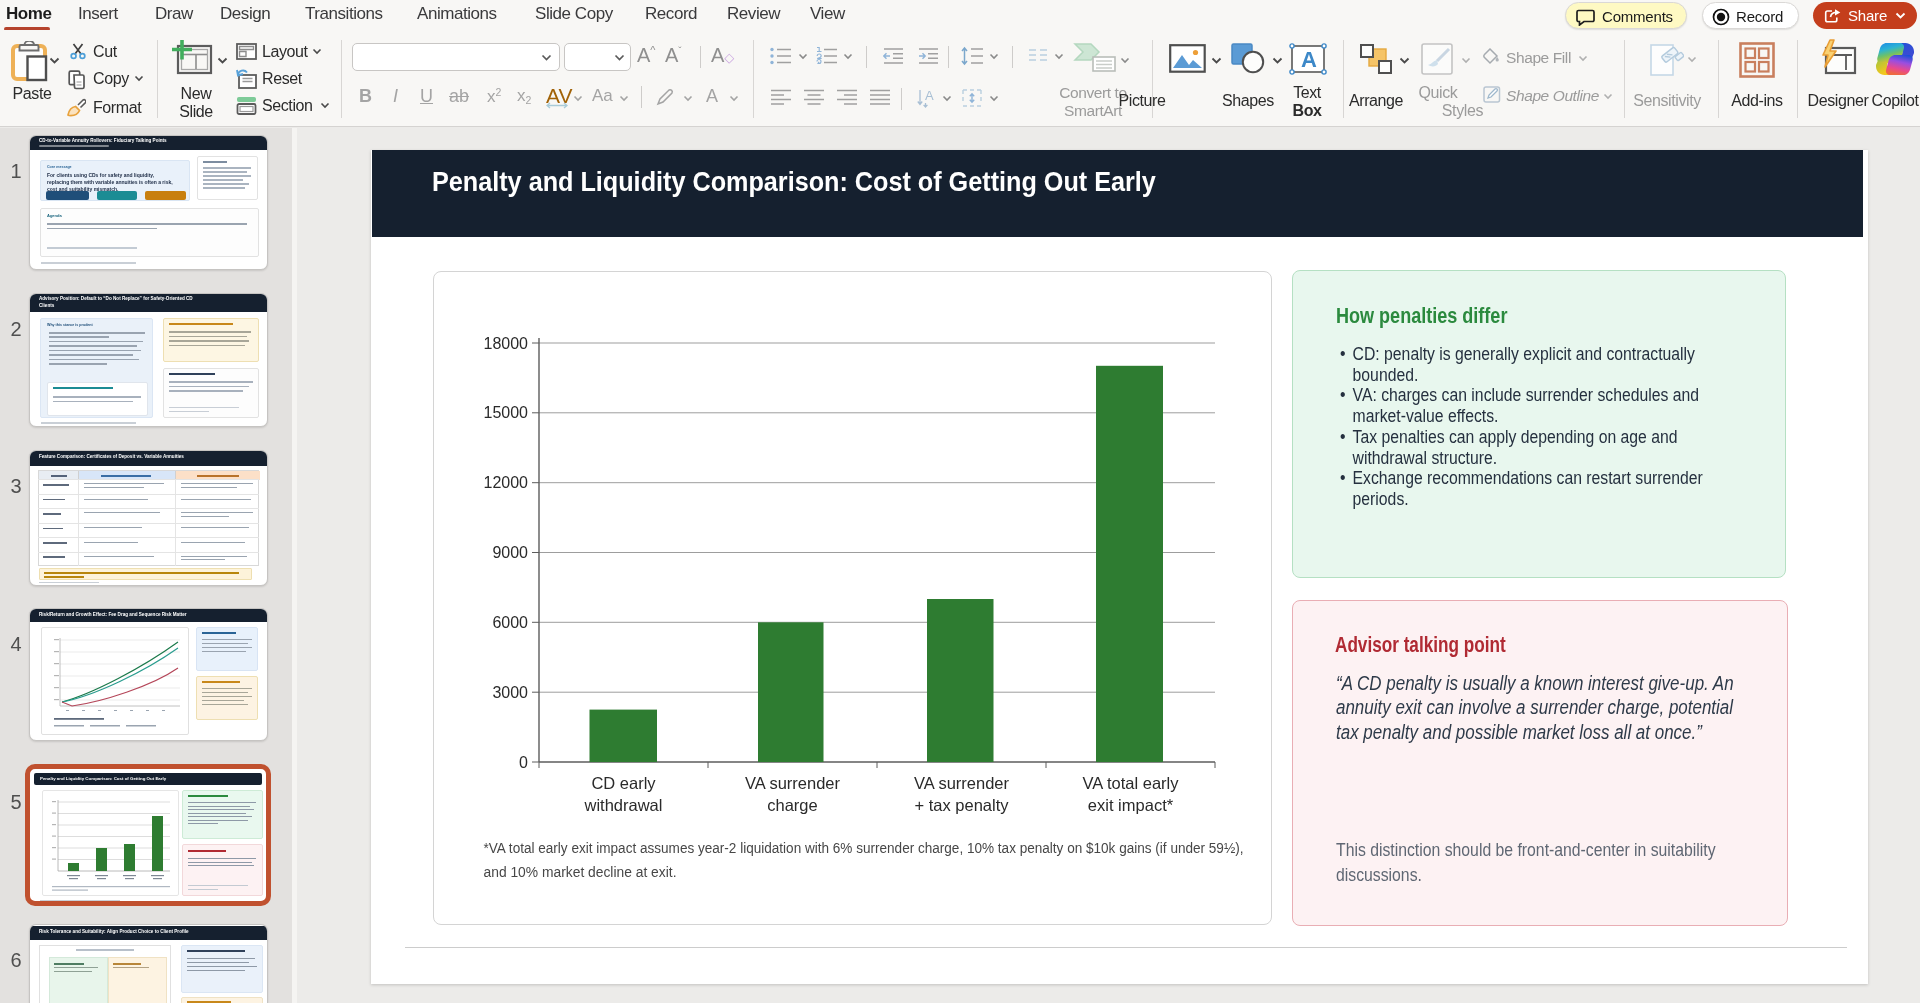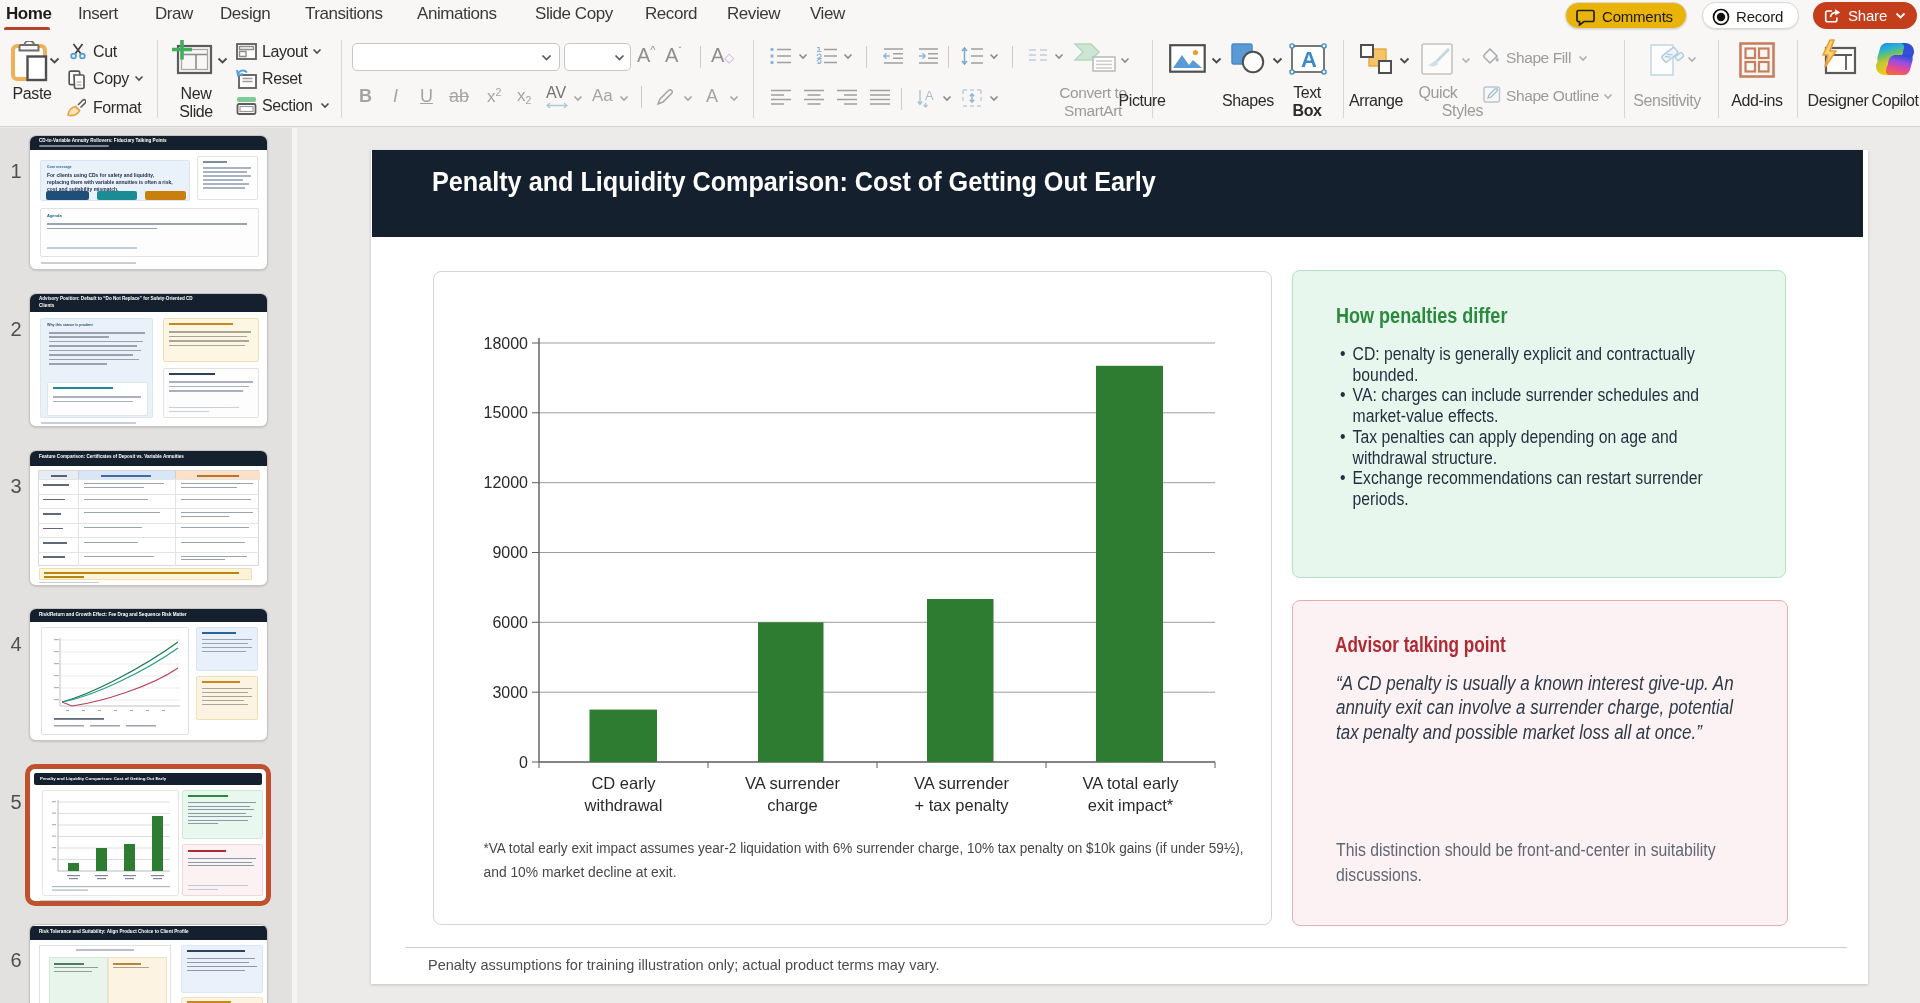--- a/index.html
+++ b/index.html
@@ -138,21 +138,21 @@
   <div class="abs" style="left:665px; top:44px; font-size:20px; color:#8f8f8f;">A<span style="font-size:10px; vertical-align:7px;">ˇ</span></div>
   <div class="ssep" style="left:700px; top:46px; height:22px;"></div>
   <div class="abs" style="left:711px; top:44px; font-size:20px; color:#8f8f8f;">A<span style="color:#c9a3e0; font-size:13px;">◇</span></div>
 
   <div class="abs" style="left:359px; top:86px; font-size:18px; font-weight:700; color:#a4a4a4;">B</div>
   <div class="abs" style="left:393px; top:86px; font-size:18px; font-style:italic; color:#a4a4a4;">I</div>
   <div class="abs" style="left:420px; top:86px; font-size:18px; text-decoration:underline; color:#a4a4a4;">U</div>
   <div class="abs" style="left:449px; top:86px; font-size:18px; text-decoration:line-through; color:#a4a4a4;">ab</div>
   <div class="abs" style="left:487px; top:86px; font-size:17px; color:#a4a4a4;">x<span style="font-size:10.5px; vertical-align:6px;">2</span></div>
   <div class="abs" style="left:517px; top:86px; font-size:17px; color:#a4a4a4;">x<span style="font-size:10.5px; vertical-align:-3px;">2</span></div>
-  <div class="abs" style="left:546px; top:84px; font-size:16px; color:#737373;">AV</div>
+  <div class="abs" style="left:546px; top:84px; font-size:21px; color:#a16207;">AV</div>
   <svg class="abs" style="left:546px; top:102px;" width="22" height="7" viewBox="0 0 22 7">
       <path d="M1 3.5 h20 M4 1 L1 3.5 L4 6 M18 1 L21 3.5 L18 6" fill="none" stroke="#a9cbd8" stroke-width="1.3"></path>
     </svg>
   <svg class="abs chev" style="left:573px; top:95px;" width="10" height="7" viewBox="0 0 10 7">
       <path d="M1.5 1.5 L5 5 L8.5 1.5" fill="none" stroke="#a4a4a4" stroke-width="1.6"></path>
     </svg>
   <div class="abs" style="left:592px; top:86px; font-size:17px; color:#a4a4a4;">Aa</div>
   <svg class="abs chev" style="left:619px; top:95px;" width="10" height="7" viewBox="0 0 10 7">
       <path d="M1.5 1.5 L5 5 L8.5 1.5" fill="none" stroke="#a4a4a4" stroke-width="1.6"></path>
     </svg>
@@ -307,21 +307,21 @@
     <path d="M15.8 12 a1.6 1.6 0 1 1 -3.2 0 c0 -1 1.6 -3 1.6 -3 s1.6 2 1.6 3 z" fill="#b0b5ba"></path>
   </svg>
   <div class="rlabel dim" style="left:1506px; top:49px;">Shape Fill</div>
   <svg class="abs chev" style="left:1578px; top:55px;" width="10" height="7" viewBox="0 0 10 7">
       <path d="M1.5 1.5 L5 5 L8.5 1.5" fill="none" stroke="#b0b0b0" stroke-width="1.6"></path>
     </svg>
   <svg class="abs" style="left:1483px; top:86px;" width="18" height="17" viewBox="0 0 18 17">
     <rect x="1" y="1" width="15.5" height="15" rx="2" fill="none" stroke="#b9c6d2" stroke-width="1.5"></rect>
     <path d="M5 12 L6 9 L12 3 a1.4 1.4 0 0 1 2 2 L8 11 z" fill="#fff" stroke="#9fb8cc" stroke-width="1.3"></path>
   </svg>
-  <div class="rlabel dim" style="left:1506px; top:87px;">Shape Outline</div>
+  <div class="rlabel dim" style="left:1506px; top:87px;font-style:italic;">Shape Outline</div>
   <svg class="abs chev" style="left:1603px; top:93px;" width="10" height="7" viewBox="0 0 10 7">
       <path d="M1.5 1.5 L5 5 L8.5 1.5" fill="none" stroke="#b0b0b0" stroke-width="1.6"></path>
     </svg>
   <div class="sep" style="left:1624px;"></div>
 
   <svg class="abs" style="left:1648px; top:41px;" width="36" height="38" viewBox="0 0 36 38">
     <rect x="3" y="4" width="22" height="30" fill="#fdfdfd" stroke="#c5d7e6" stroke-width="1.6"></rect>
     <g transform="rotate(-38 22 14)">
       <rect x="14" y="10" width="16" height="7.5" rx="1.5" fill="#eef4f9" stroke="#b4cbdd" stroke-width="1.5"></rect>
       <rect x="24.5" y="18.5" width="8" height="5" rx="1" fill="#eef4f9" stroke="#b4cbdd" stroke-width="1.4"></rect>
@@ -377,21 +377,21 @@
         </linearGradient>
     </defs>
     <path d="M25 1 h4.5 c4.7 0 8.5 3.8 8.5 8.5 V11 l-5.5 14 -9 6 3 -22 z" fill="url(#cpC)"></path>
     <path d="M13 33 H8.5 C3.8 33 0 29.2 0 24.5 V23 l6 -14 8.5 -5.5 -3.5 21 z" fill="url(#cpD)"></path>
     <path d="M10.5 1 h13.3 c2.9 0 4.9 2.4 4.1 5.3 l-2.6 9.4 c-0.8 2.9 -3.6 5.3 -6.5 5.3 H5.5 c-2.9 0 -4.9 -2.4 -4.1 -5.3 L4 6.3 C4.8 3.4 7.6 1 10.5 1 z" fill="url(#cpA)"></path>
     <path d="M27.5 33 H14.2 c-2.9 0 -4.9 -2.4 -4.1 -5.3 l2.6 -9.4 c0.8 -2.9 3.6 -5.3 6.5 -5.3 h13.3 c2.9 0 4.9 2.4 4.1 5.3 L34 27.7 c-0.8 2.9 -3.6 5.3 -6.5 5.3 z" fill="url(#cpB)"></path>
   </svg>
   <div class="rlabel" style="left:1850px; top:92px; width:90px; text-align:center; font-size:16px;">Copilot</div>
 </div>
 
-<div class="abs" style="left:1565px; top:2px; width:122px; height:27px; background:#eab308; border:1px solid #dad8d6; border-radius:14px; box-shadow:0 1px 1.5px rgba(0,0,0,0.1);">
+<div class="abs" style="left:1565px; top:2px; width:122px; height:27px; background:#fef9c3; border:1px solid #dad8d6; border-radius:14px; box-shadow:0 1px 1.5px rgba(0,0,0,0.1);">
   <svg class="abs" style="left:10px; top:5.5px;" width="19" height="17" viewBox="0 0 19 17">
     <path d="M2.5 1.5 h14 a1.5 1.5 0 0 1 1.5 1.5 v8 a1.5 1.5 0 0 1 -1.5 1.5 H8 l-4.5 3.5 v-3.5 H2.5 A1.5 1.5 0 0 1 1 11 V3 a1.5 1.5 0 0 1 1.5 -1.5 z" fill="none" stroke="#1f1f1f" stroke-width="1.7"></path>
   </svg>
   <span class="abs" style="left:36px; top:5px; font-size:15px; color:#1a1a1a; letter-spacing:-0.2px;">Comments</span>
 </div>
 <div class="abs" style="left:1702px; top:2px; width:97px; height:27px; background:#fff; border:1px solid #dad8d6; border-radius:14px; box-shadow:0 1px 1.5px rgba(0,0,0,0.1);">
   <svg class="abs" style="left:9px; top:5px;" width="18" height="18" viewBox="0 0 18 18">
     <circle cx="9" cy="9" r="7.5" fill="none" stroke="#111" stroke-width="1.7"></circle>
     <circle cx="9" cy="9" r="4.2" fill="#111"></circle>
   </svg>
@@ -765,14 +765,13 @@
       <div style="position:relative; padding-left:14px;"><span style="position:absolute; left:0;">•</span>Tax penalties can apply depending on age and<br>withdrawal structure.</div>
       <div style="position:relative; padding-left:14px;"><span style="position:absolute; left:0;">•</span>Exchange recommendations can restart surrender<br>periods.</div>
     </div>
   </div>
   <div id="pinkbox">
     <div class="abs" style="left:42px; top:31px; font-size:22px; font-weight:700; color:#b02a33; transform:scaleX(0.78); transform-origin:left top; white-space:nowrap;">Advisor talking point</div>
     <div class="abs" style="left:43px; top:70px; font-size:19.5px; font-style:italic; color:#2e3a49; line-height:24.3px; transform:scaleX(0.87); transform-origin:left top; white-space:nowrap;">“A CD penalty is usually a known interest give-up. An<br>annuity exit can involve a surrender charge, potential<br>tax penalty and possible market loss all at once.”</div>
     <div class="abs" style="left:43px; top:236px; font-size:19px; color:#5f6773; line-height:25px; transform:scaleX(0.83); transform-origin:left top; white-space:nowrap;">This distinction should be front-and-center in suitability<br>discussions.</div>
   </div>
   <div class="abs" style="left:34px; top:797px; width:1442px; height:1px; background:#cccccc;"></div>
-  <div class="abs" style="left:57px; top:807px; font-size:14.5px; color:#4c4c4c;">Penalty assumptions for training illustration only; actual product terms may vary.</div>
 </div>
 
 </body></html>

